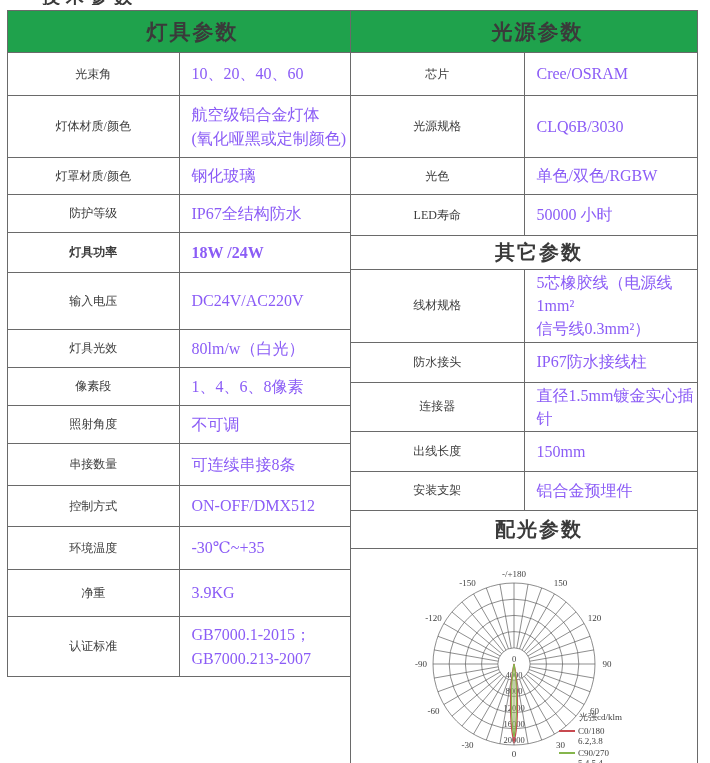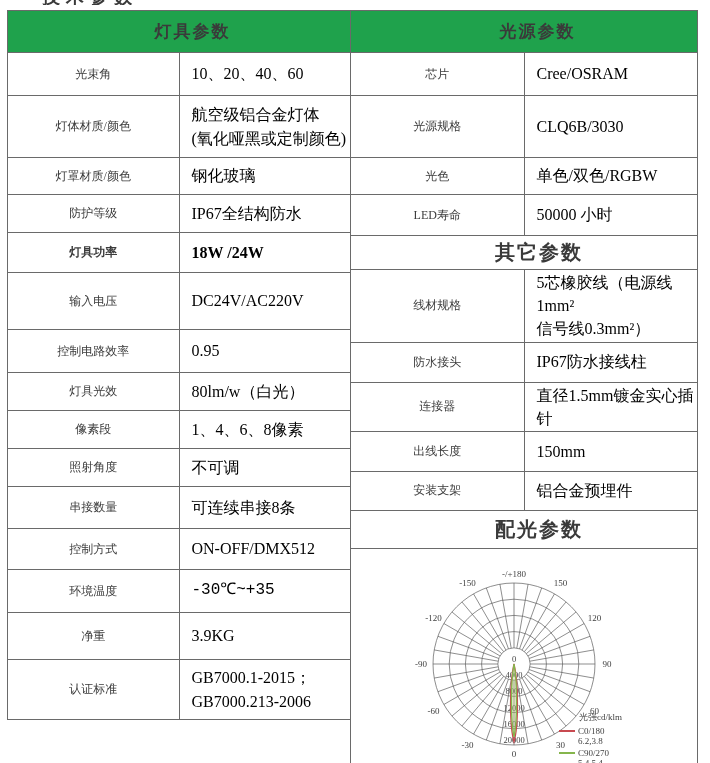--- a/index.html
+++ b/index.html
@@ -5,24 +5,24 @@
   html,body{margin:0;padding:0;background:#fff;}
   body{width:710px;height:763px;font-family:"Liberation Serif","DejaVu Serif",serif;}
   .page{position:relative;width:710px;height:763px;background:#fff;overflow:hidden;}
   .cut-title{position:absolute;top:0;left:42px;width:140px;height:5px;overflow:hidden;}
   .cut-title span{display:block;transform:translateY(-15px);font-weight:bold;font-size:18px;letter-spacing:6px;color:#3a3a3a;}
   .tables{position:absolute;left:7px;top:10px;display:flex;align-items:flex-start;}
   table.spec{border-collapse:collapse;table-layout:fixed;background:#fff;}
   table.left{width:344px;}
   table.right{width:348px;margin-left:-1px;}
   .spec th,.spec td{border:1px solid #6a6a6a;overflow:hidden;}
-  th.green{background:#1fa24c;color:#3a3a3a;font-size:17px;font-weight:bold;height:39px;letter-spacing:2px;padding-left:28px;}
+  th.green{background:#1fa24c;color:#3a3a3a;font-size:21px;font-weight:bold;height:39px;letter-spacing:2px;padding-left:28px;}
   td.lbl{width:130px;text-align:center;font-size:12px;color:#3b3b3b;}
   table.right td.lbl{width:128px;}
-  td.val{text-align:left;padding-left:12px;font-size:16px;color:#000000;line-height:1.45;}
+  td.val{text-align:left;padding-left:12px;font-size:16px;color:#8b5cf6;line-height:1.45;}
   td.section{text-align:center;font-size:20px;font-weight:bold;color:#3a3a3a;letter-spacing:2px;padding-left:31px;}
   td.chart-cell{padding:0;height:232px;}
   .chart-wrap{width:346px;height:232px;position:relative;}
   svg text{fill:#3f3f3f;}
 </style>
 </head>
 <body>
 
 <div class="page">
   <div class="cut-title">
@@ -64,26 +64,20 @@
             <td class="val">
               <div>18W /24W</div>
             </td>
           </tr>
           <tr style="height: 57px;">
             <td class="lbl">输入电压</td>
             <td class="val">
               <div>DC24V/AC220V</div>
             </td>
           </tr>
-          <tr style="height: 43px;">
-            <td class="lbl">控制电路效率</td>
-            <td class="val">
-              <div>0.95</div>
-            </td>
-          </tr>
           <tr style="height: 38px;">
             <td class="lbl">灯具光效</td>
             <td class="val">
               <div>80lm/w（白光）</div>
             </td>
           </tr>
           <tr style="height: 38px;">
             <td class="lbl">像素段</td>
             <td class="val">
               <div>1、4、6、8像素</div>
@@ -100,37 +94,37 @@
             <td class="val">
               <div>可连续串接8条</div>
             </td>
           </tr>
           <tr style="height: 41px;">
             <td class="lbl">控制方式</td>
             <td class="val">
               <div>ON-OFF/DMX512</div>
             </td>
           </tr>
-          <tr style="height: 43px; font-family: Liberation Mono, monospace;">
+          <tr style="height: 43px;">
             <td class="lbl">环境温度</td>
             <td class="val">
               <div>-30℃~+35</div>
             </td>
           </tr>
           <tr style="height: 47px;">
             <td class="lbl">净重</td>
             <td class="val">
               <div>3.9KG</div>
             </td>
           </tr>
           <tr style="height: 60px;">
             <td class="lbl">认证标准</td>
             <td class="val">
               <div>GB7000.1-2015；</div>
-              <div>GB7000.213-2006</div>
+              <div>GB7000.213-2007</div>
             </td>
           </tr>
         </tbody>
     </table>
     <table class="spec right">
       <tbody>
           <tr>
             <th class="green" colspan="2">光源参数</th>
           </tr>
           <tr style="height: 43px;">

